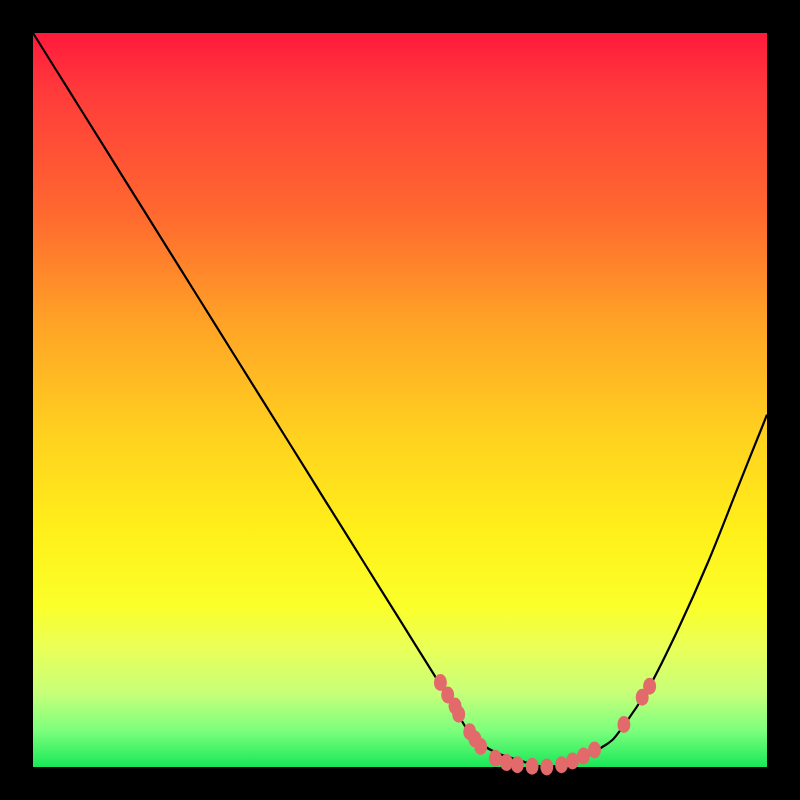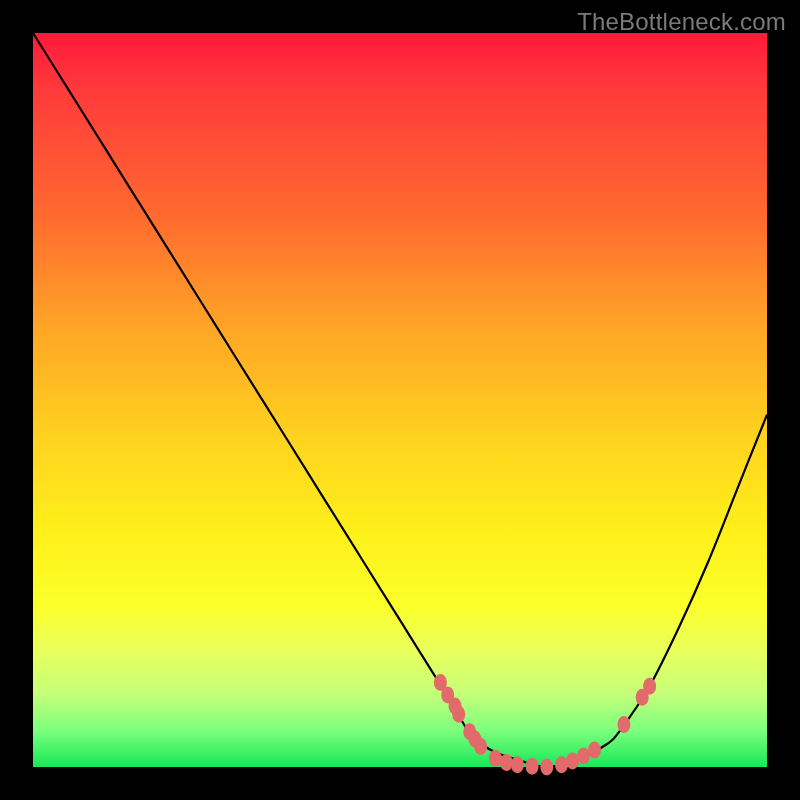--- a/index.html
+++ b/index.html
@@ -90,14 +90,13 @@
           <ellipse cx="528.5" cy="731.8" rx="6.5" ry="8.5" class="dot" fill="#e26a6a"></ellipse>
           <ellipse cx="539.5" cy="728.1" rx="6.5" ry="8.5" class="dot" fill="#e26a6a"></ellipse>
           <ellipse cx="550.5" cy="723.0" rx="6.5" ry="8.5" class="dot" fill="#e26a6a"></ellipse>
           <ellipse cx="561.5" cy="717.1" rx="6.5" ry="8.5" class="dot" fill="#e26a6a"></ellipse>
           <ellipse cx="590.9" cy="691.4" rx="6.5" ry="8.5" class="dot" fill="#e26a6a"></ellipse>
           <ellipse cx="609.2" cy="664.3" rx="6.5" ry="8.5" class="dot" fill="#e26a6a"></ellipse>
           <ellipse cx="616.6" cy="653.3" rx="6.5" ry="8.5" class="dot" fill="#e26a6a"></ellipse>
         </g>
     </svg>
   </div>
-  <div class="watermark">TheBottleneck.com</div>
 </div>
 
 </body></html>

